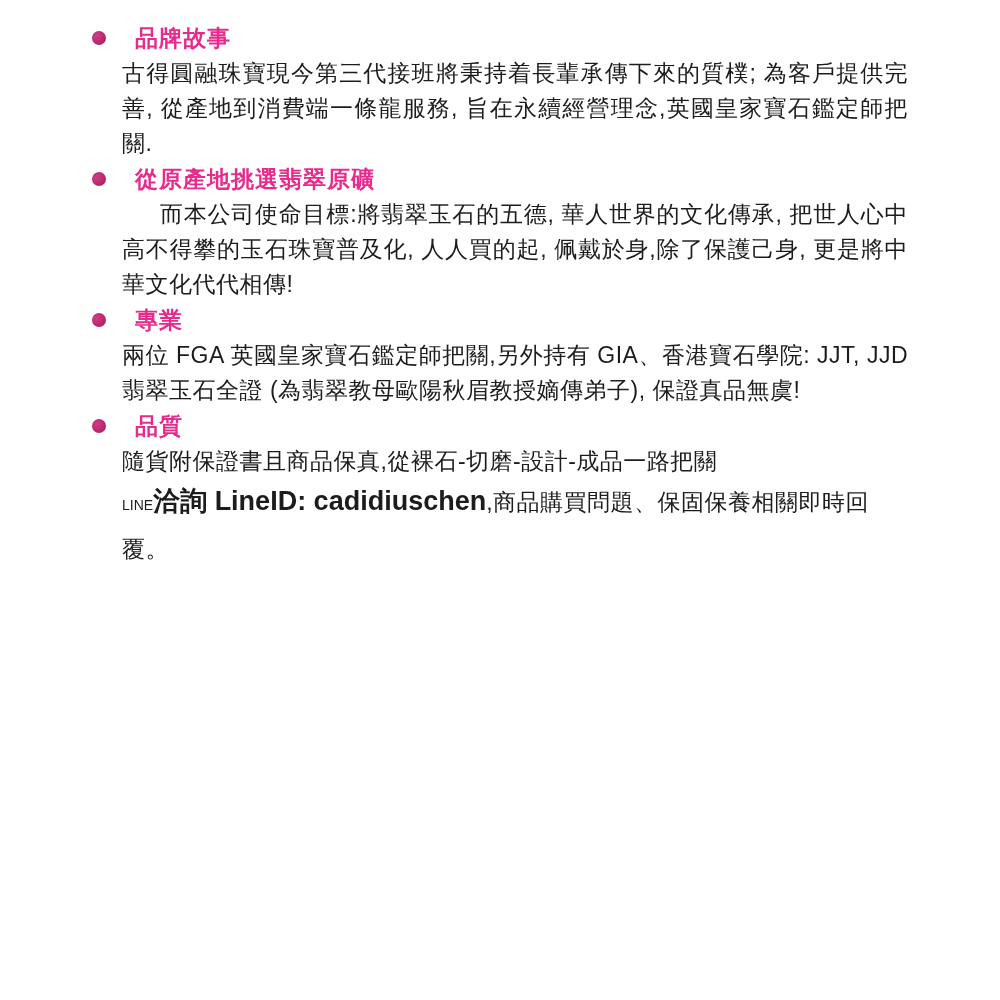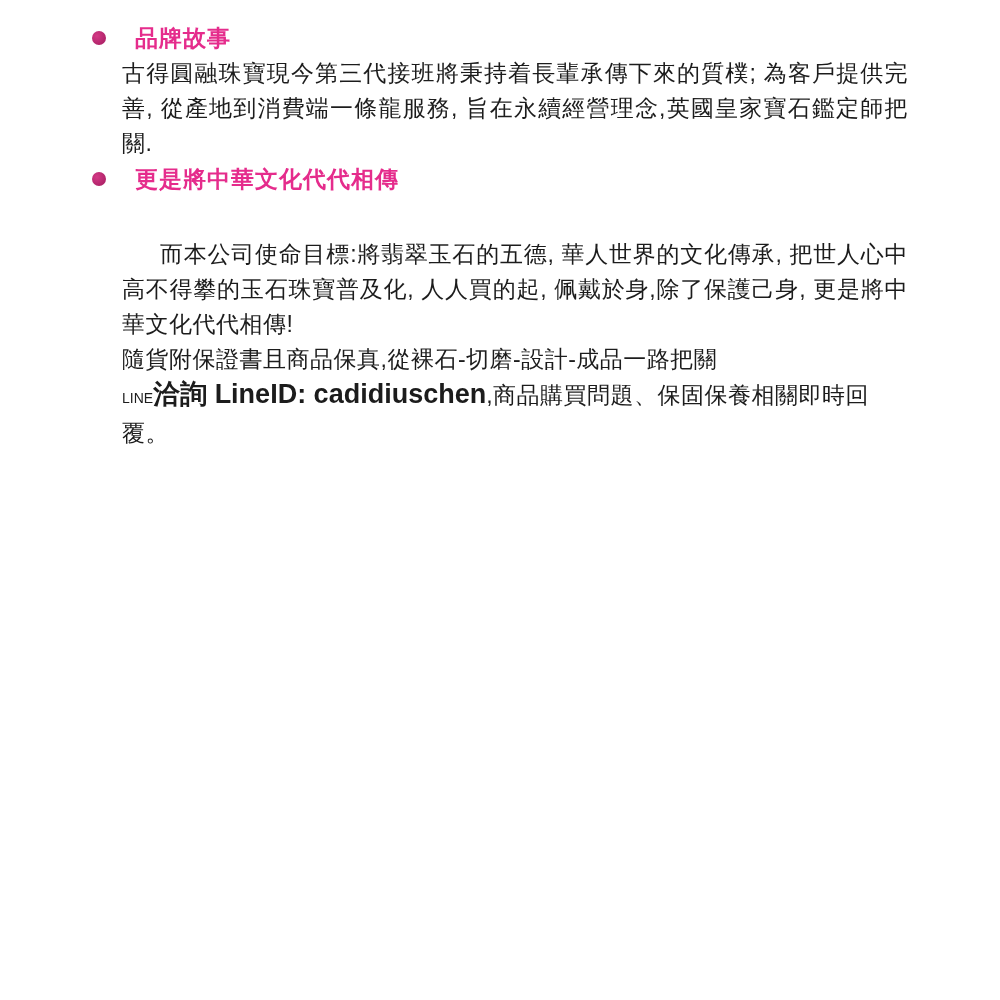--- a/index.html
+++ b/index.html
@@ -46,25 +46,25 @@
     margin-left:30px; 
     width:786px;
   }
   p.para{
     margin:0;
     font-size:23px;
     line-height:35px;
     text-align:justify;
     letter-spacing:0.5px;
   }
-  p.para.indent{ text-indent:38px;margin-top:40px; }
+  p.para.indent{ text-indent:38px; }
   p.contact{
     margin:0;
     font-size:23px;
-    line-height:35px;
+    line-height:44px;
     letter-spacing:0.5px;
   }
   .line-prefix{
     font-size:14px;
     letter-spacing:0;
   }
   .line-bold{
     font-size:27px;
     font-weight:bold;
     letter-spacing:0;
@@ -81,29 +81,42 @@
       <span class="heading">品牌故事</span>
     </div>
     <div class="body-block">
       <p class="para">古得圓融珠寶現今第三代接班將秉持着長輩承傳下來的質樸; 為客戶提供完善, 從產地到消費端一條龍服務, 旨在永續經營理念,英國皇家寶石鑑定師把關.</p>
     </div>
   </div>
 
   <div class="section">
     <div class="heading-row">
       <span class="bullet"></span>
-      <span class="heading">更是將中華文化代代相傳</span>
+      <span class="heading">從原產地挑選翡翠原礦</span>
     </div>
     <div class="body-block">
       <p class="para indent">而本公司使命目標:將翡翠玉石的五德, 華人世界的文化傳承, 把世人心中高不得攀的玉石珠寶普及化, 人人買的起, 佩戴於身,除了保護己身, 更是將中華文化代代相傳!</p>
     </div>
   </div>
 
+  <div class="section">
+    <div class="heading-row">
+      <span class="bullet"></span>
+      <span class="heading">專業</span>
+    </div>
+    <div class="body-block">
+      <p class="para">兩位 FGA 英國皇家寶石鑑定師把關,另外持有 GIA、香港寶石學院: JJT, JJD 翡翠玉石全證 (為翡翠教母歐陽秋眉教授嫡傳弟子), 保證真品無虞!</p>
+    </div>
+  </div>
 
   <div class="section">
+    <div class="heading-row">
+      <span class="bullet"></span>
+      <span class="heading">品質</span>
+    </div>
     <div class="body-block">
       <p class="para">隨貨附保證書且商品保真,從裸石-切磨-設計-成品一路把關</p>
     </div>
   </div>
 
   <div class="section">
     <div class="body-block">
       <p class="contact">
         <span class="line-prefix">LINE</span><span class="line-bold">洽詢 LineID: cadidiuschen</span><span>,商品購買問題、保固保養相關即時回覆。</span>
       </p>

